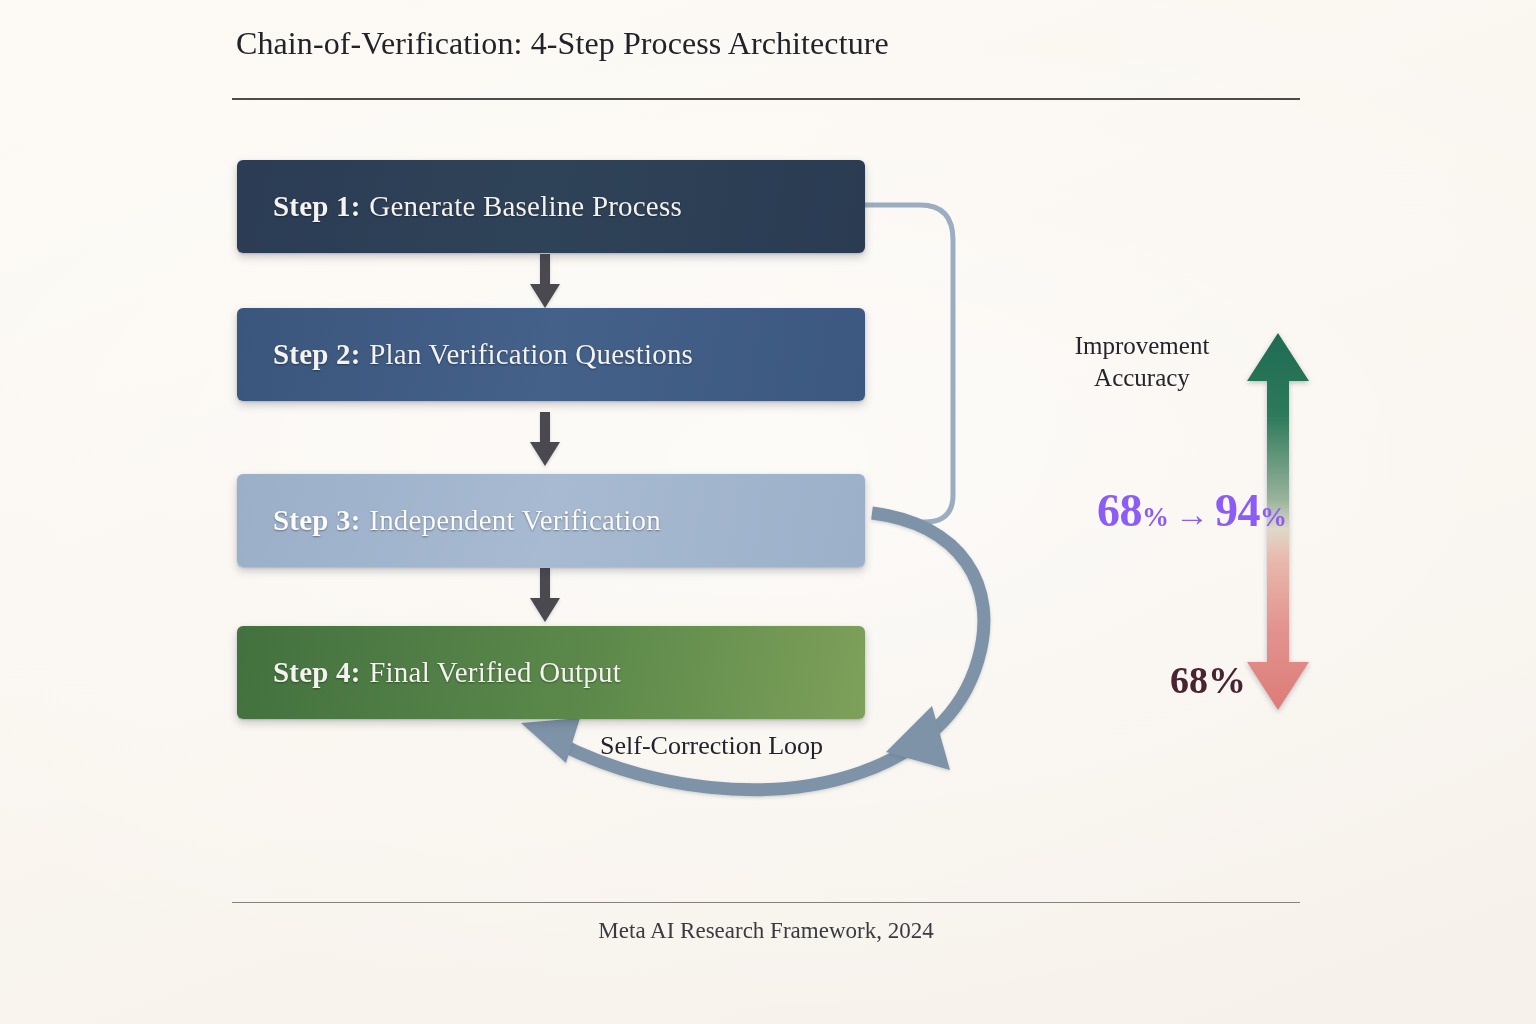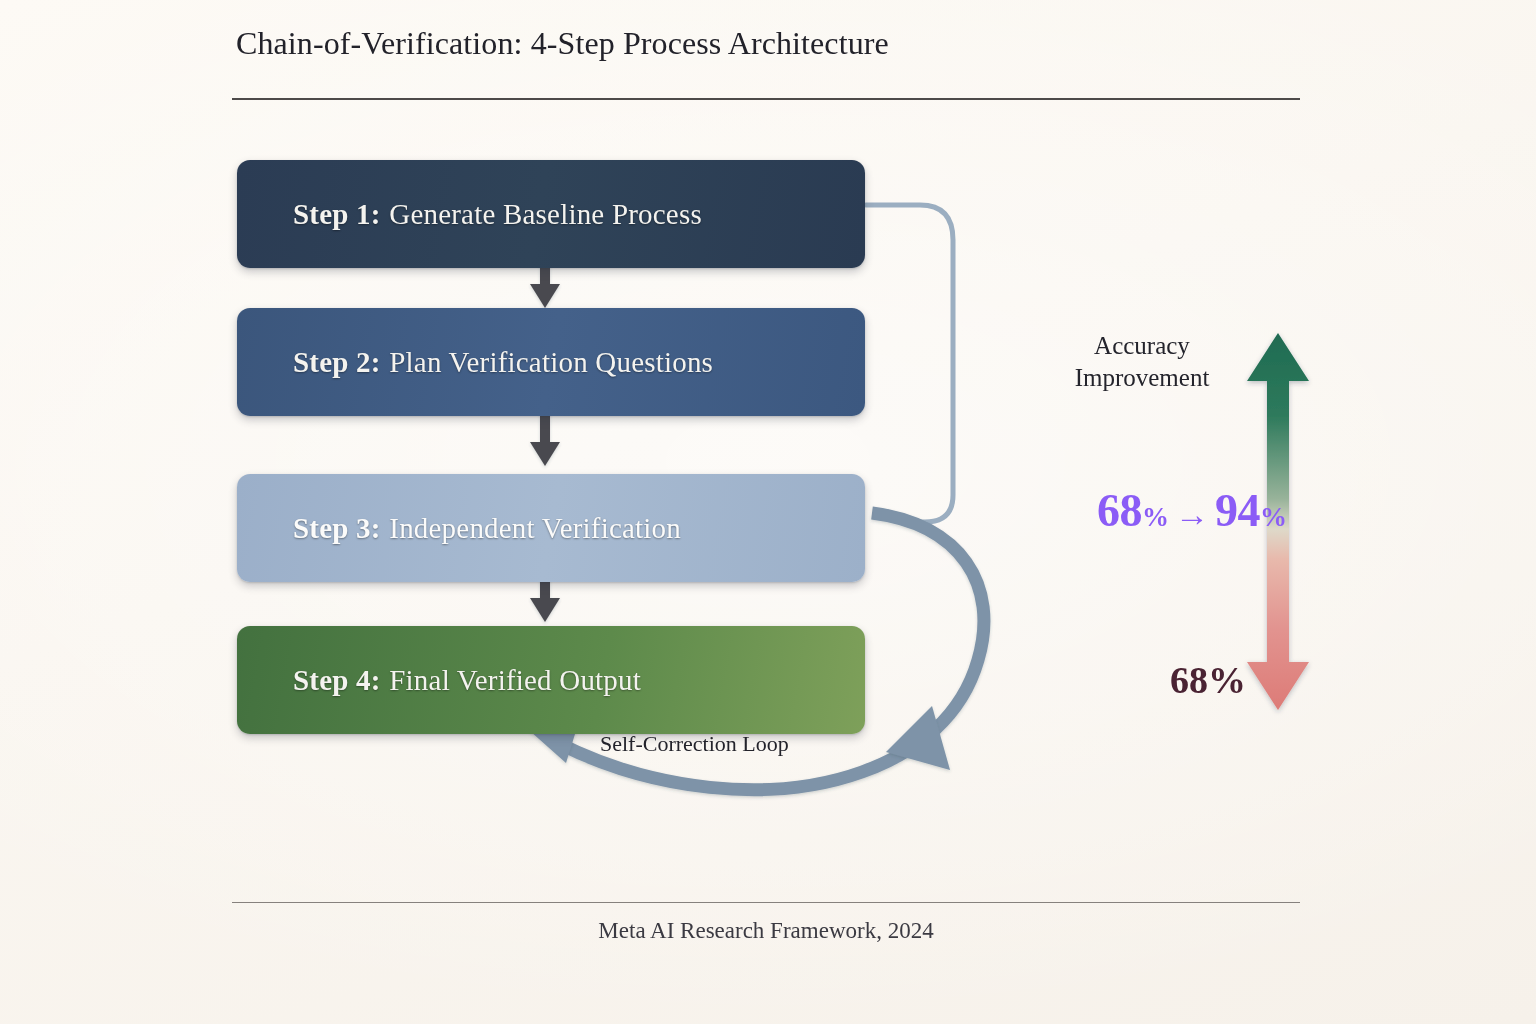--- a/index.html
+++ b/index.html
@@ -64,26 +64,26 @@
     text-align: center;
     font-size: 23px;
     color: #3b3a42;
   }
 
   
   .step {
     position: absolute;
     left: 237px;
     width: 628px;
-    height: 108px;
-    border-radius: 13px;
+    height: 93px;
+    border-radius: 6px;
     box-sizing: border-box;
     display: flex;
     align-items: center;
-    padding-left: 56px;
+    padding-left: 36px;
     color: #f4f3ef;
     font-size: 29px;
     letter-spacing: 0.2px;
     box-shadow: 0 4px 9px rgba(40,48,62,0.24), 0 1px 2px rgba(40,48,62,0.18);
     text-shadow: 0 1px 2px rgba(0,0,0,0.38);
   }
   .step .lead { font-weight: bold; }
   .step .rest { font-weight: normal; margin-left: 0.30em; }
 
   #step-1 { top: 160px; background: linear-gradient(100deg, #2b3c54 0%, #2f4358 48%, #2a3b52 100%); }
@@ -138,21 +138,21 @@
   
   .overlay {
     position: absolute;
     inset: 0;
     pointer-events: none;
   }
   .loop-text {
     position: absolute;
     left: 600px;
     top: 731px;
-    font-size: 22px;
+    font-size: 26px;
     color: #23232b;
     white-space: nowrap;
   }
 </style>
 </head>
 <body>
 
 <div class="canvas">
   <div class="paper-wash"></div>
 
@@ -228,22 +228,22 @@
     <span class="rest">Independent Verification</span>
   </div>
   <div class="step" id="step-4">
     <span class="lead">Step 4:</span>
     <span class="rest">Final Verified Output</span>
   </div>
 
   <div class="loop-text">Self-Correction Loop</div>
 
   <div class="gauge-label">
+    <div>Improvement</div>
     <div>Accuracy</div>
-    <div>Improvement</div>
   </div>
 
   <div class="delta">
     <span class="big">68</span><span class="pct">%</span><span class="to">→</span><span class="big">94</span><span class="pct">%</span>
   </div>
 
   <div class="baseline-label">68%</div>
 
   <div class="rule-bottom"></div>
   <div class="footer">Meta AI Research Framework, 2024</div>

